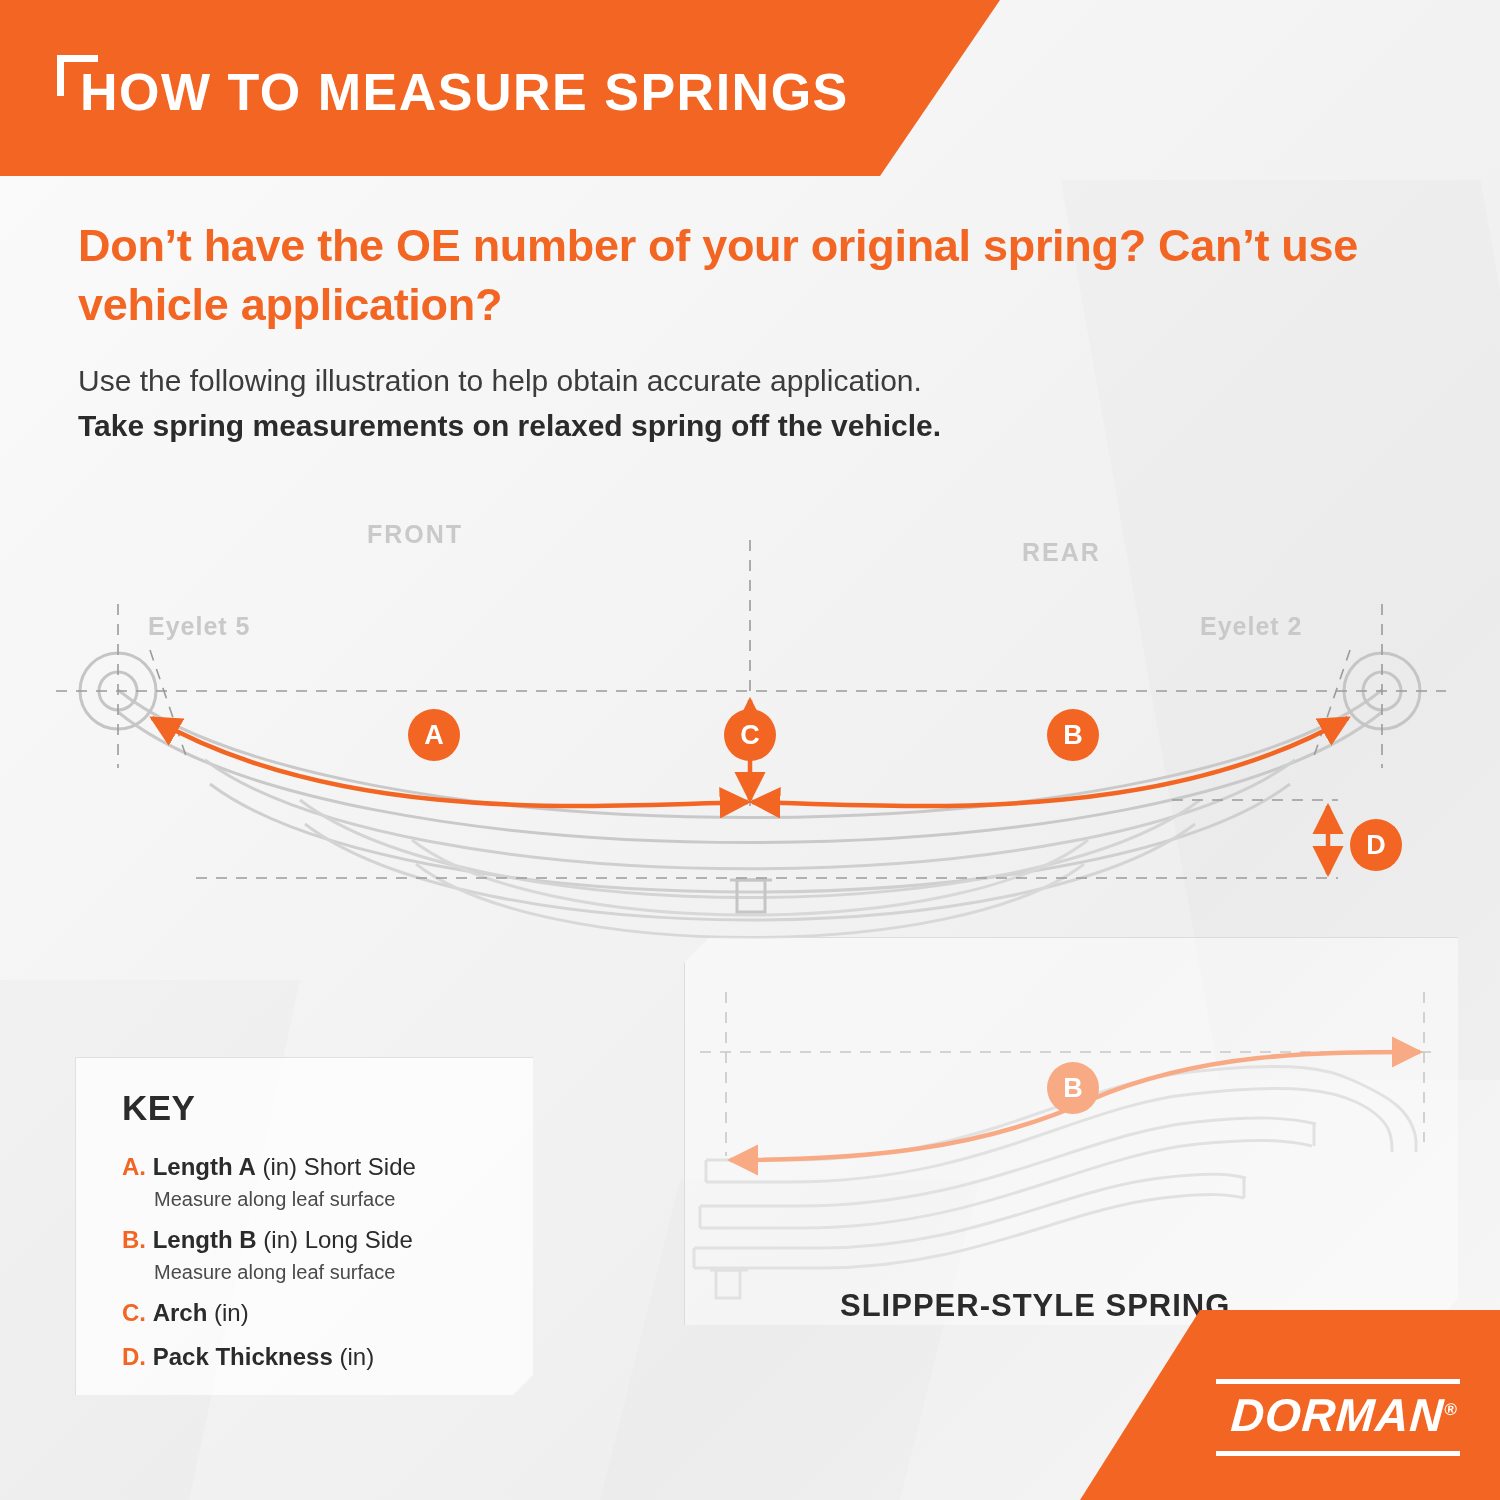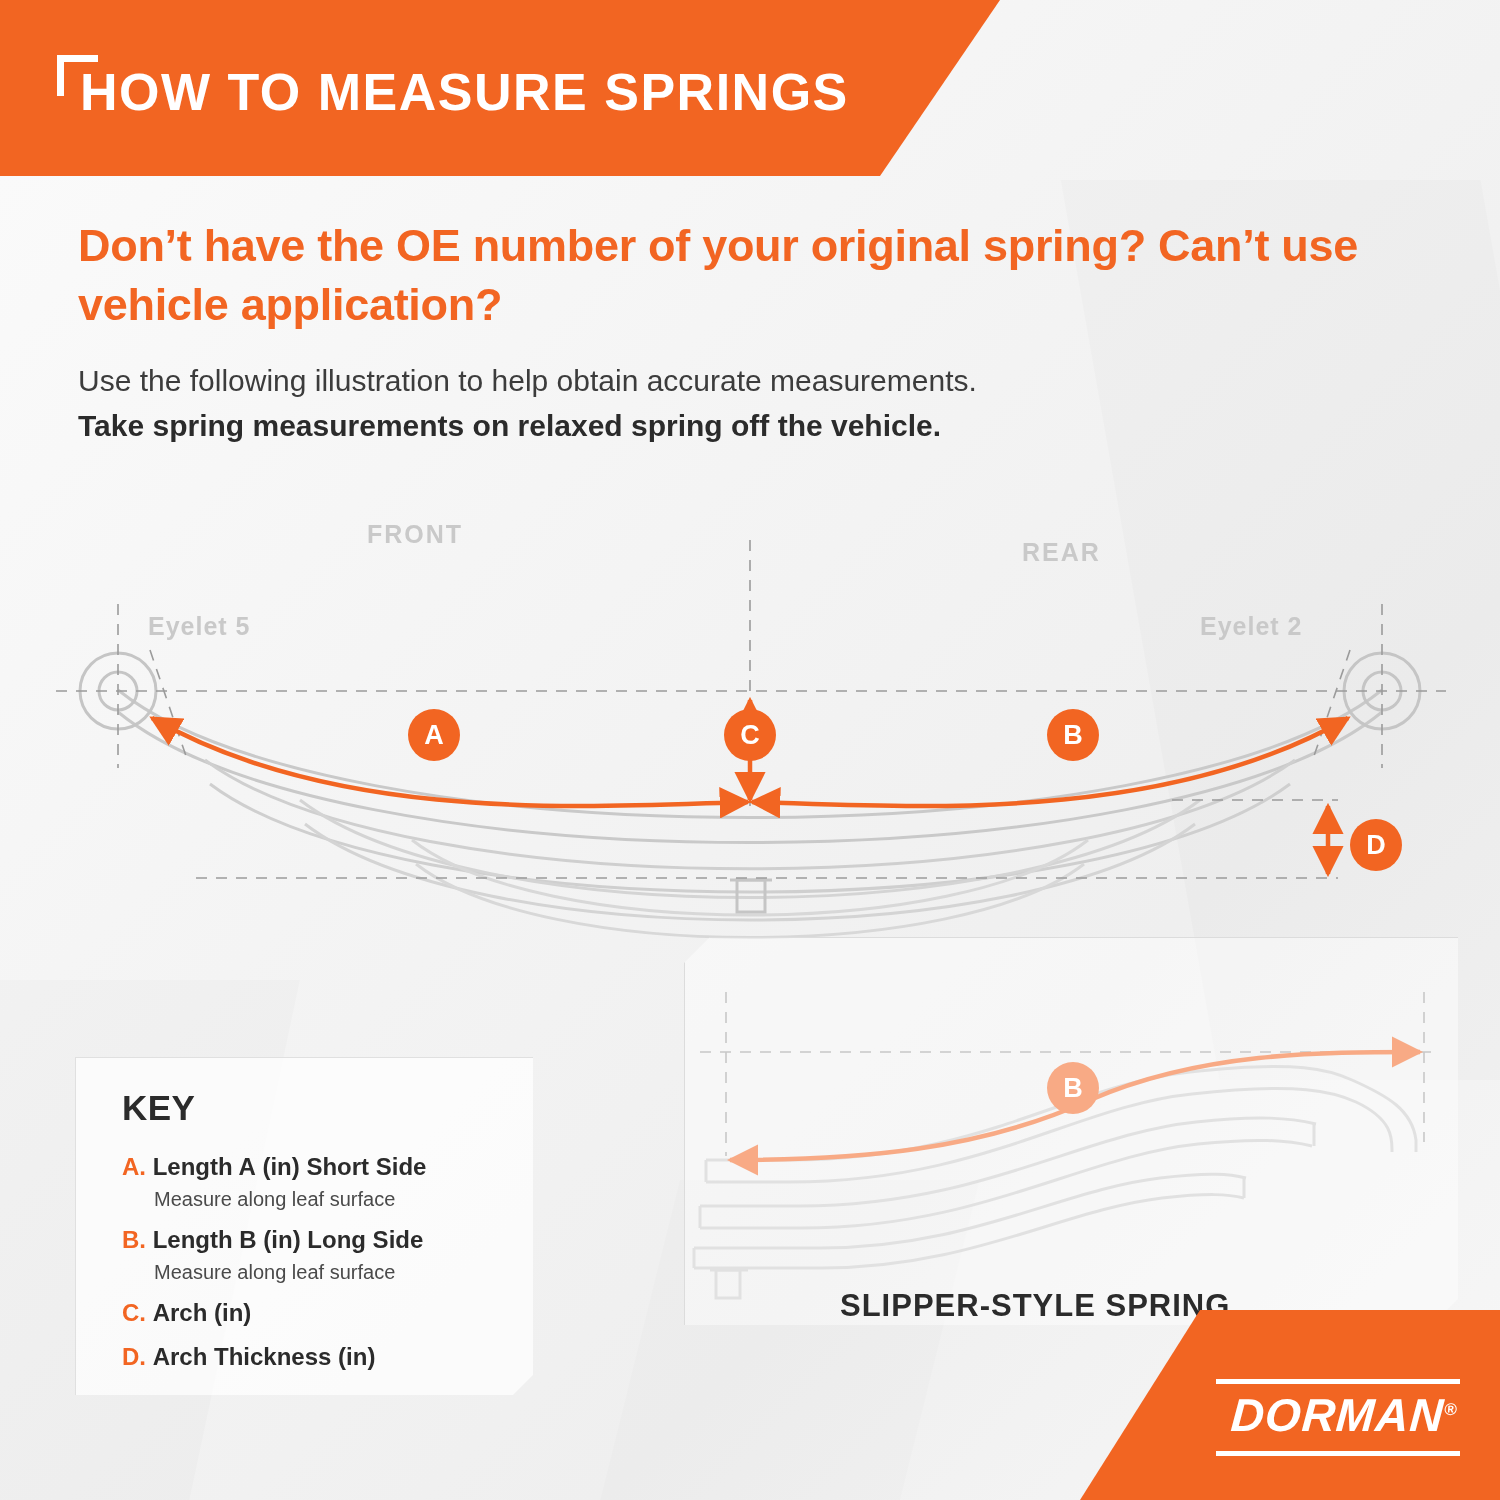--- a/index.html
+++ b/index.html
@@ -146,21 +146,21 @@
     width: 400px;
   }
   .key-row { margin-bottom: 2px; }
   .key-line {
     font-size: 24px;
     color: #2b2b2b;
     line-height: 1.45;
   }
   .key-line .kk { color: #f26522; font-weight: bold; }
   .key-line .kb { font-weight: bold; }
-  .key-line .kn { font-weight: bold; }
+  .key-line .kn { font-weight: normal; }
   .key-note {
     font-size: 20px;
     color: #4a4a4a;
     margin-left: 32px;
     line-height: 1.4;
   }
   .key-row.spaced { margin-bottom: 10px; }
 
   
   #slipper {
@@ -226,21 +226,21 @@
   <div class="bg-shape s3"></div>
 
   <div id="header">
     <div class="bar"></div>
     <div class="corner"></div>
     <h1>HOW TO MEASURE SPRINGS</h1>
   </div>
 
   <div id="intro">
     <p class="headline">Don’t have the OE number of your original spring? Can’t use vehicle application?</p>
-    <p class="sub1">Use the following illustration to help obtain accurate measurements.</p>
+    <p class="sub1">Use the following illustration to help obtain accurate application.</p>
     <p class="sub2">Take spring measurements on relaxed spring off the vehicle.</p>
   </div>
 
   <div id="diagram">
     <svg width="1500" height="1500" viewBox="0 0 1500 1500">
       <defs>
         <marker id="arrO" viewBox="0 0 10 10" refX="9" refY="5" markerWidth="7" markerHeight="7" orient="auto-start-reverse">
           <path d="M 0 0 L 10 5 L 0 10 z" fill="#f26522"></path>
         </marker>
       </defs>
@@ -365,21 +365,21 @@
         <div class="key-line">
           <span class="kk">C.</span>
           <span class="kb">Arch</span>
           <span class="kn">(in)</span>
         </div>
       </div>
 
       <div class="key-row">
         <div class="key-line">
           <span class="kk">D.</span>
-          <span class="kb">Arch Thickness</span>
+          <span class="kb">Pack Thickness</span>
           <span class="kn">(in)</span>
         </div>
       </div>
 
     </div>
   </div>
 
   <div id="logo-wrap">
     <div class="lbar"></div>
     <div id="logo-topline"></div>

